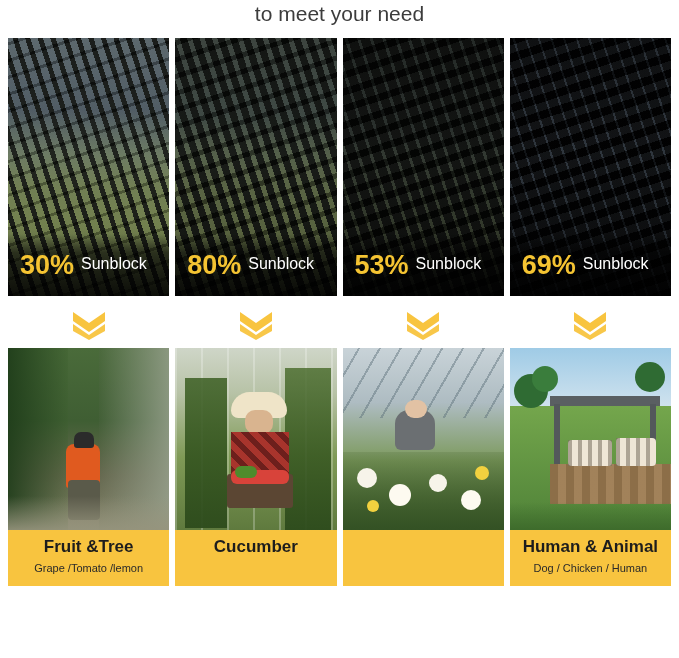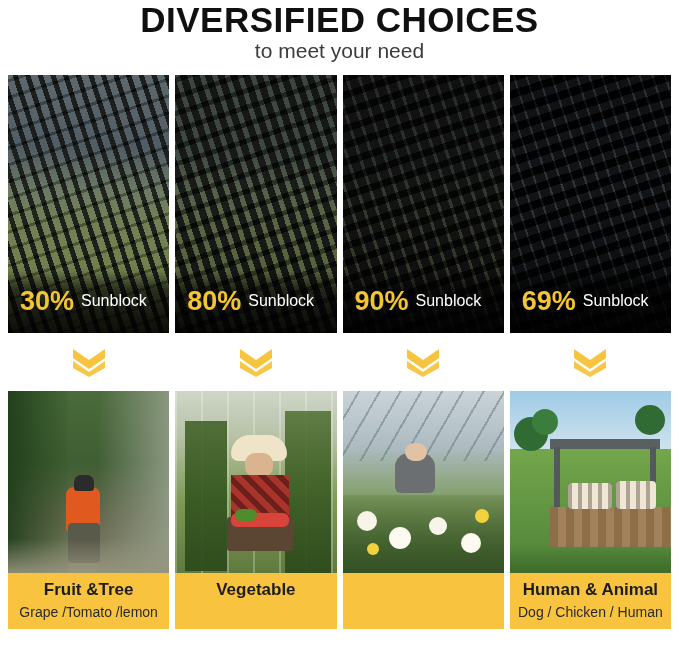--- a/index.html
+++ b/index.html
@@ -109,21 +109,20 @@
   .chev {
     width: 40px;
     height: 30px;
   }
 
   
   .use-row {
     display: flex;
     gap: 6px;
     padding: 4px 8px;
-    margin-top: 6px;
   }
   .use-card {
     width: 164px;
     background: #f6c13c;
     overflow: hidden;
   }
   .use-photo {
     position: relative;
     height: 182px;
     overflow: hidden;
@@ -135,35 +134,34 @@
     padding: 8px 2px 10px 2px;
     height: 56px;
   }
   .use-title {
     font-size: 17px;
     font-weight: bold;
     color: #1d1d1d;
     line-height: 1.1;
   }
   .use-sub {
-    font-size: 14px;
+    font-size: 11px;
     color: #2a2a2a;
     margin-top: 5px;
   }
 
   
   .layer { position: absolute; }
 </style>
 </head>
 <body>
 
 <div class="page">
 
   <div class="header">
-    <div class="headline">DIVERSIFIED CHOICES</div>
     <div class="subheadline">to meet your need</div>
   </div>
 
   <div class="sunblock-row">
 
     <div class="sun-card">
       <div class="net-photo">
         <div class="net-base layer" style="background:linear-gradient(to bottom,#6f7f86 0%,#52606a 28%,#7e8f5a 58%,#94a861 74%,#6d7c49 100%);"></div>
         <div class="slats layer" style="background:repeating-linear-gradient(90deg, rgba(15,18,14,0.92) 0px, rgba(15,18,14,0.92) 5px, rgba(255,255,255,0) 5px, rgba(255,255,255,0) 12px);"></div>
         <div class="layer" style="inset:0;background:repeating-linear-gradient(-18deg, rgba(0,0,0,0.30) 0px, rgba(0,0,0,0.30) 3px, rgba(255,255,255,0.05) 3px, rgba(255,255,255,0.05) 16px);"></div>
@@ -189,21 +187,21 @@
     </div>
 
     <div class="sun-card">
       <div class="net-photo">
         <div class="net-base layer" style="background:linear-gradient(to bottom,#2f3833 0%,#2b332f 35%,#3f4a36 65%,#4a553b 82%,#333c2c 100%);"></div>
         <div class="slats layer" style="background:repeating-linear-gradient(90deg, rgba(8,10,8,0.96) 0px, rgba(8,10,8,0.96) 9px, rgba(255,255,255,0) 9px, rgba(255,255,255,0) 12px);"></div>
         <div class="layer" style="inset:0;background:repeating-linear-gradient(-18deg, rgba(0,0,0,0.5) 0px, rgba(0,0,0,0.5) 7px, rgba(255,255,255,0.06) 7px, rgba(255,255,255,0.06) 16px);"></div>
         <div class="layer" style="inset:0;background:linear-gradient(to bottom, rgba(0,0,0,0.38), rgba(0,0,0,0.2) 45%, rgba(0,0,0,0.55));"></div>
       </div>
       <div class="cap">
-        <span class="pct">90%</span>
+        <span class="pct">53%</span>
         <span class="pct-label">Sunblock</span>
       </div>
     </div>
 
     <div class="sun-card">
       <div class="net-photo">
         <div class="net-base layer" style="background:linear-gradient(to bottom,#14181c 0%,#171c22 40%,#1b2128 70%,#15191e 100%);"></div>
         <div class="slats layer" style="background:repeating-linear-gradient(90deg, rgba(4,5,6,0.98) 0px, rgba(4,5,6,0.98) 10px, rgba(120,140,160,0.25) 10px, rgba(120,140,160,0.25) 12px);"></div>
         <div class="layer" style="inset:0;background:repeating-linear-gradient(-18deg, rgba(0,0,0,0.55) 0px, rgba(0,0,0,0.55) 8px, rgba(190,205,220,0.10) 8px, rgba(190,205,220,0.10) 16px);"></div>
         <div class="layer" style="inset:0;background:linear-gradient(to bottom, rgba(0,0,0,0.35), rgba(0,0,0,0.25) 45%, rgba(0,0,0,0.6));"></div>
@@ -267,21 +265,21 @@
         <div class="layer" style="left:10px;top:30px;width:42px;height:150px;background:linear-gradient(to bottom, rgba(60,95,35,0.85), rgba(45,75,28,0.95));"></div>
         <div class="layer" style="right:6px;top:20px;width:46px;height:162px;background:linear-gradient(to bottom, rgba(70,105,40,0.8), rgba(45,75,28,0.95));"></div>
         <div class="layer" style="left:56px;top:44px;width:56px;height:26px;background:#efe4c8;border-radius:26px 26px 10px 10px;"></div>
         <div class="layer" style="left:70px;top:62px;width:28px;height:24px;background:#d9b48f;border-radius:10px;"></div>
         <div class="layer" style="left:56px;top:84px;width:58px;height:50px;background:repeating-linear-gradient(45deg,#a8342c 0 6px,#6d1f1c 6px 12px);"></div>
         <div class="layer" style="left:52px;top:126px;width:66px;height:34px;background:#5b4633;border-radius:3px;"></div>
         <div class="layer" style="left:56px;top:122px;width:58px;height:14px;background:#d8433a;border-radius:6px;"></div>
         <div class="layer" style="left:60px;top:118px;width:22px;height:12px;background:#4f8c2c;border-radius:6px;"></div>
       </div>
       <div class="use-caption">
-        <div class="use-title">Vegetable</div>
+        <div class="use-title">Cucumber</div>
       </div>
     </div>
 
     <div class="use-card">
       <div class="use-photo">
         <div class="layer" style="inset:0;background:linear-gradient(to bottom,#c9d3d8 0%,#aebcc2 30%,#7d9a5e 62%,#4e6c35 100%);"></div>
         <div class="layer" style="left:0;top:0;width:164px;height:70px;background:repeating-linear-gradient(-60deg, rgba(90,110,120,0.45) 0px, rgba(90,110,120,0.45) 2px, rgba(255,255,255,0) 2px, rgba(255,255,255,0) 18px);"></div>
         <div class="layer" style="left:52px;top:62px;width:40px;height:40px;background:#6b6f72;border-radius:14px 14px 6px 6px;"></div>
         <div class="layer" style="left:62px;top:52px;width:22px;height:18px;background:#e2c2a4;border-radius:9px;"></div>
         <div class="layer" style="left:0;bottom:0;width:164px;height:78px;background:linear-gradient(to bottom, rgba(70,100,45,0.2), rgba(50,80,35,0.95));"></div>

